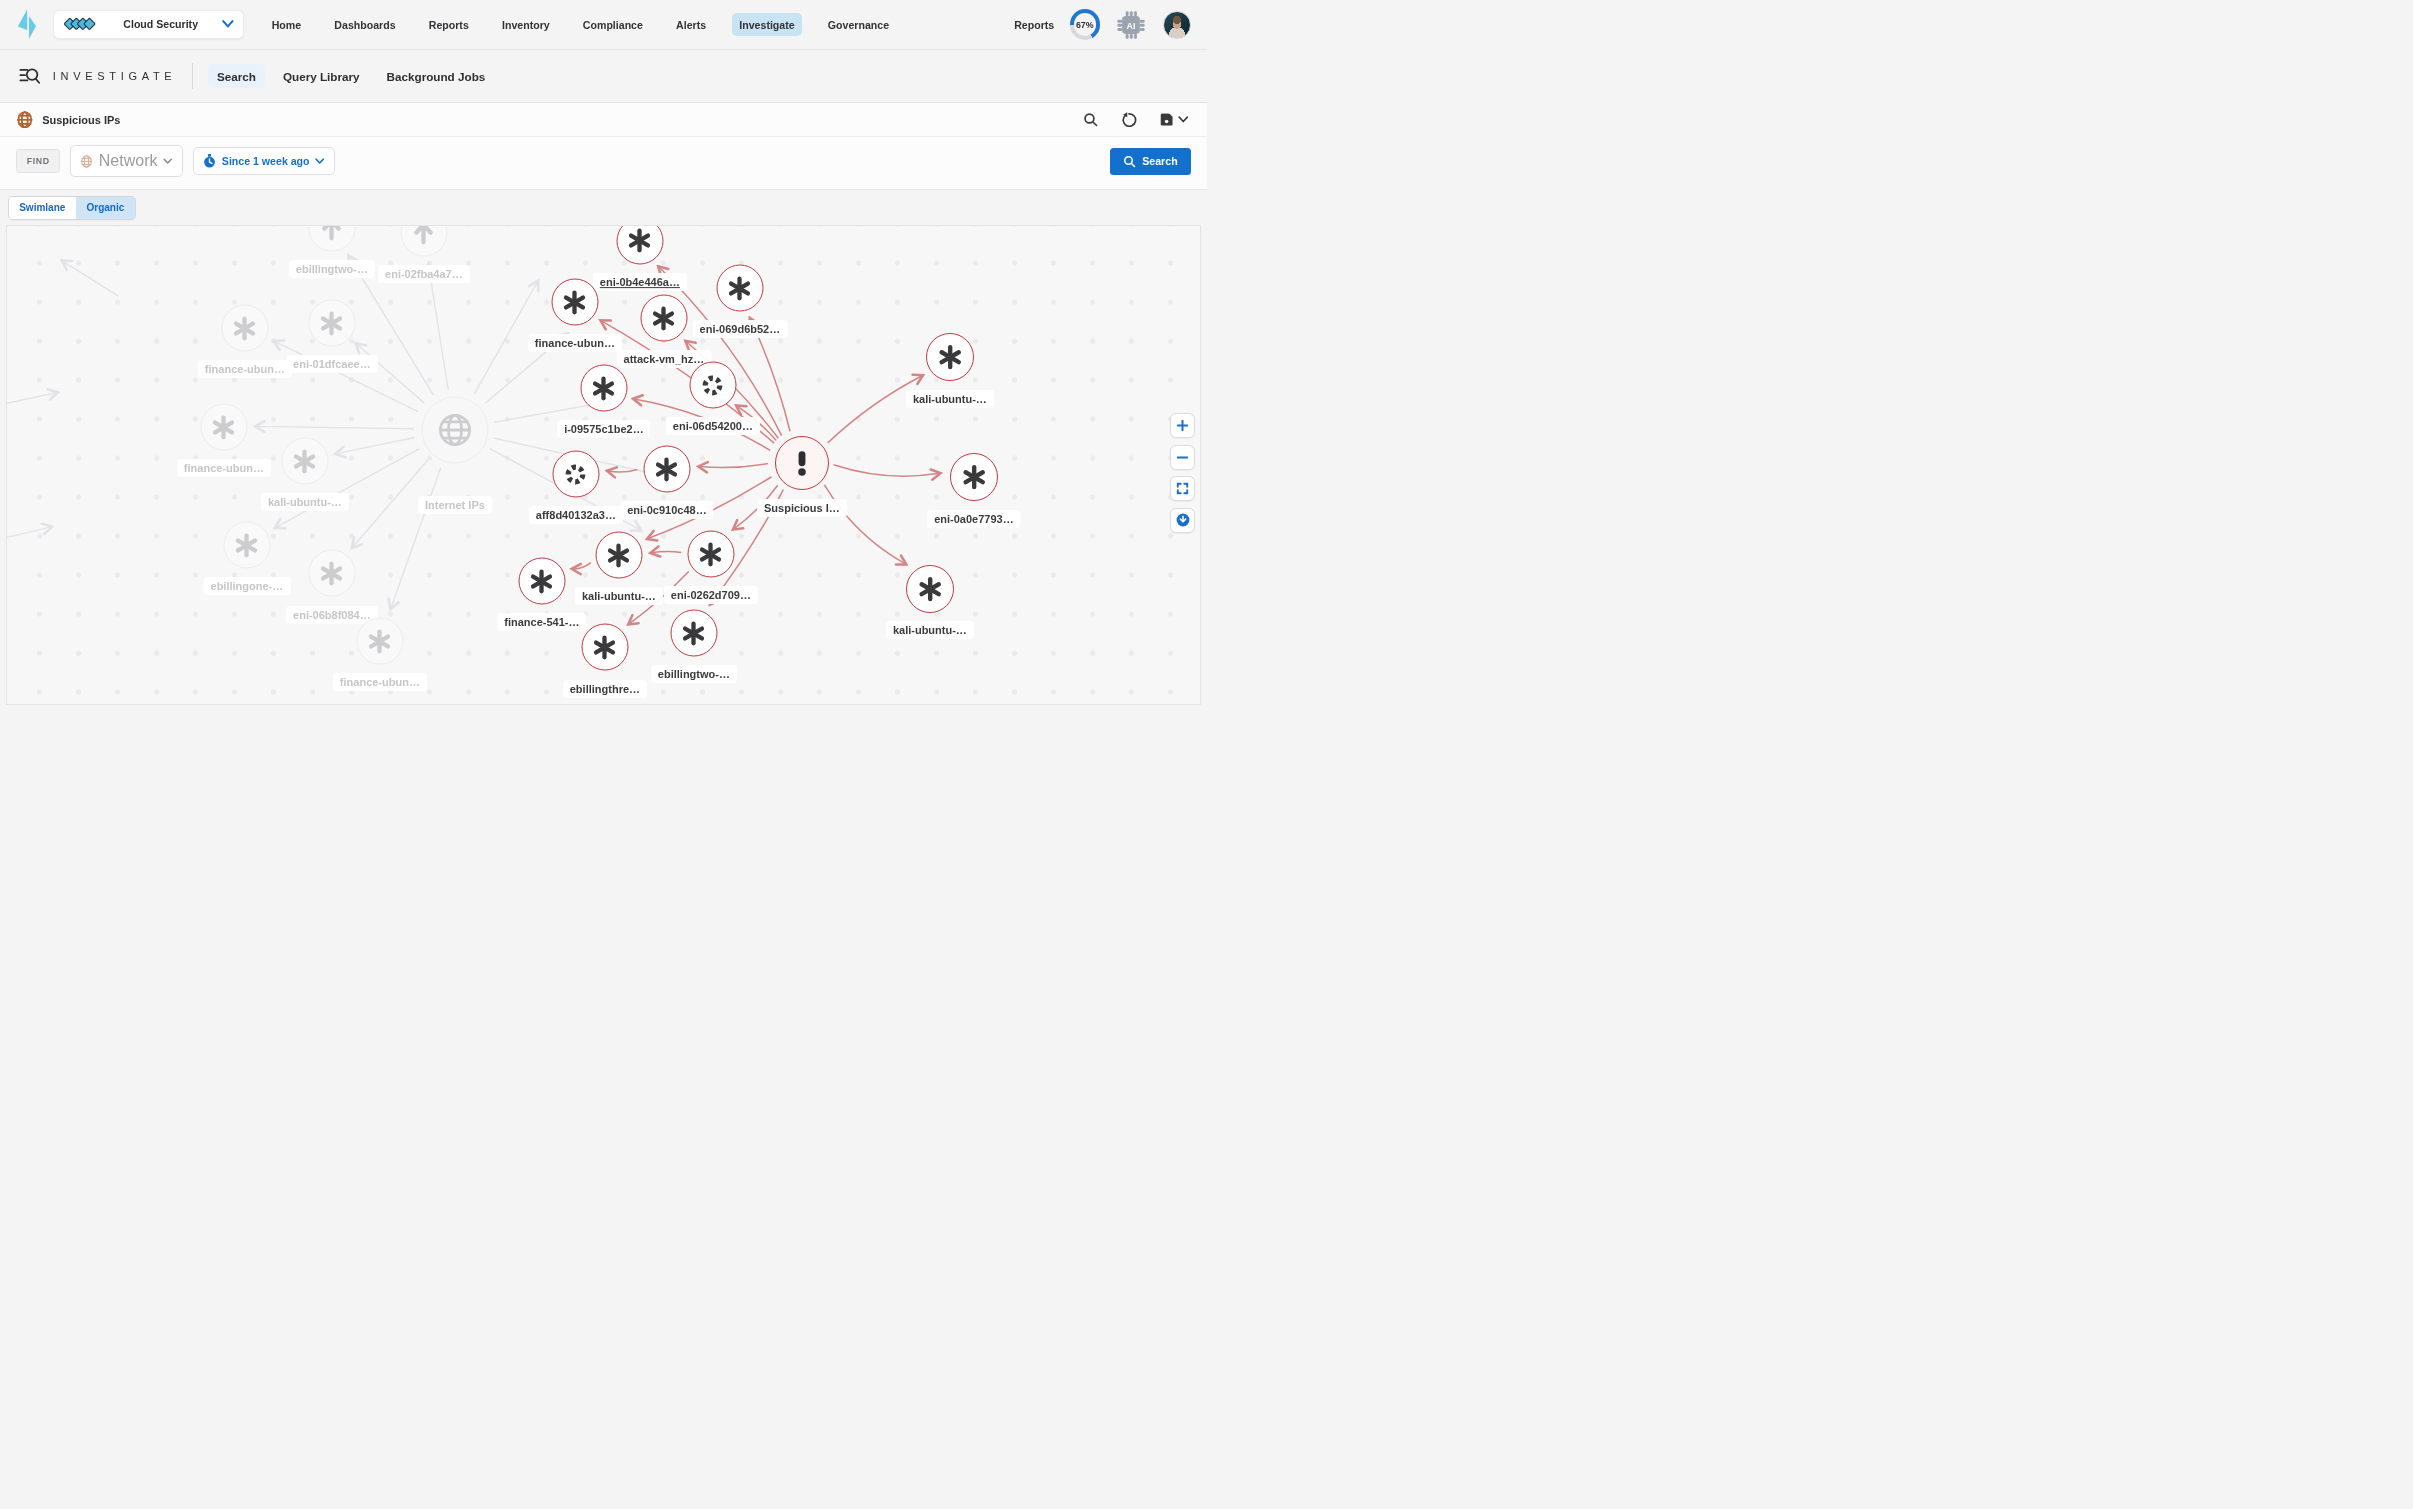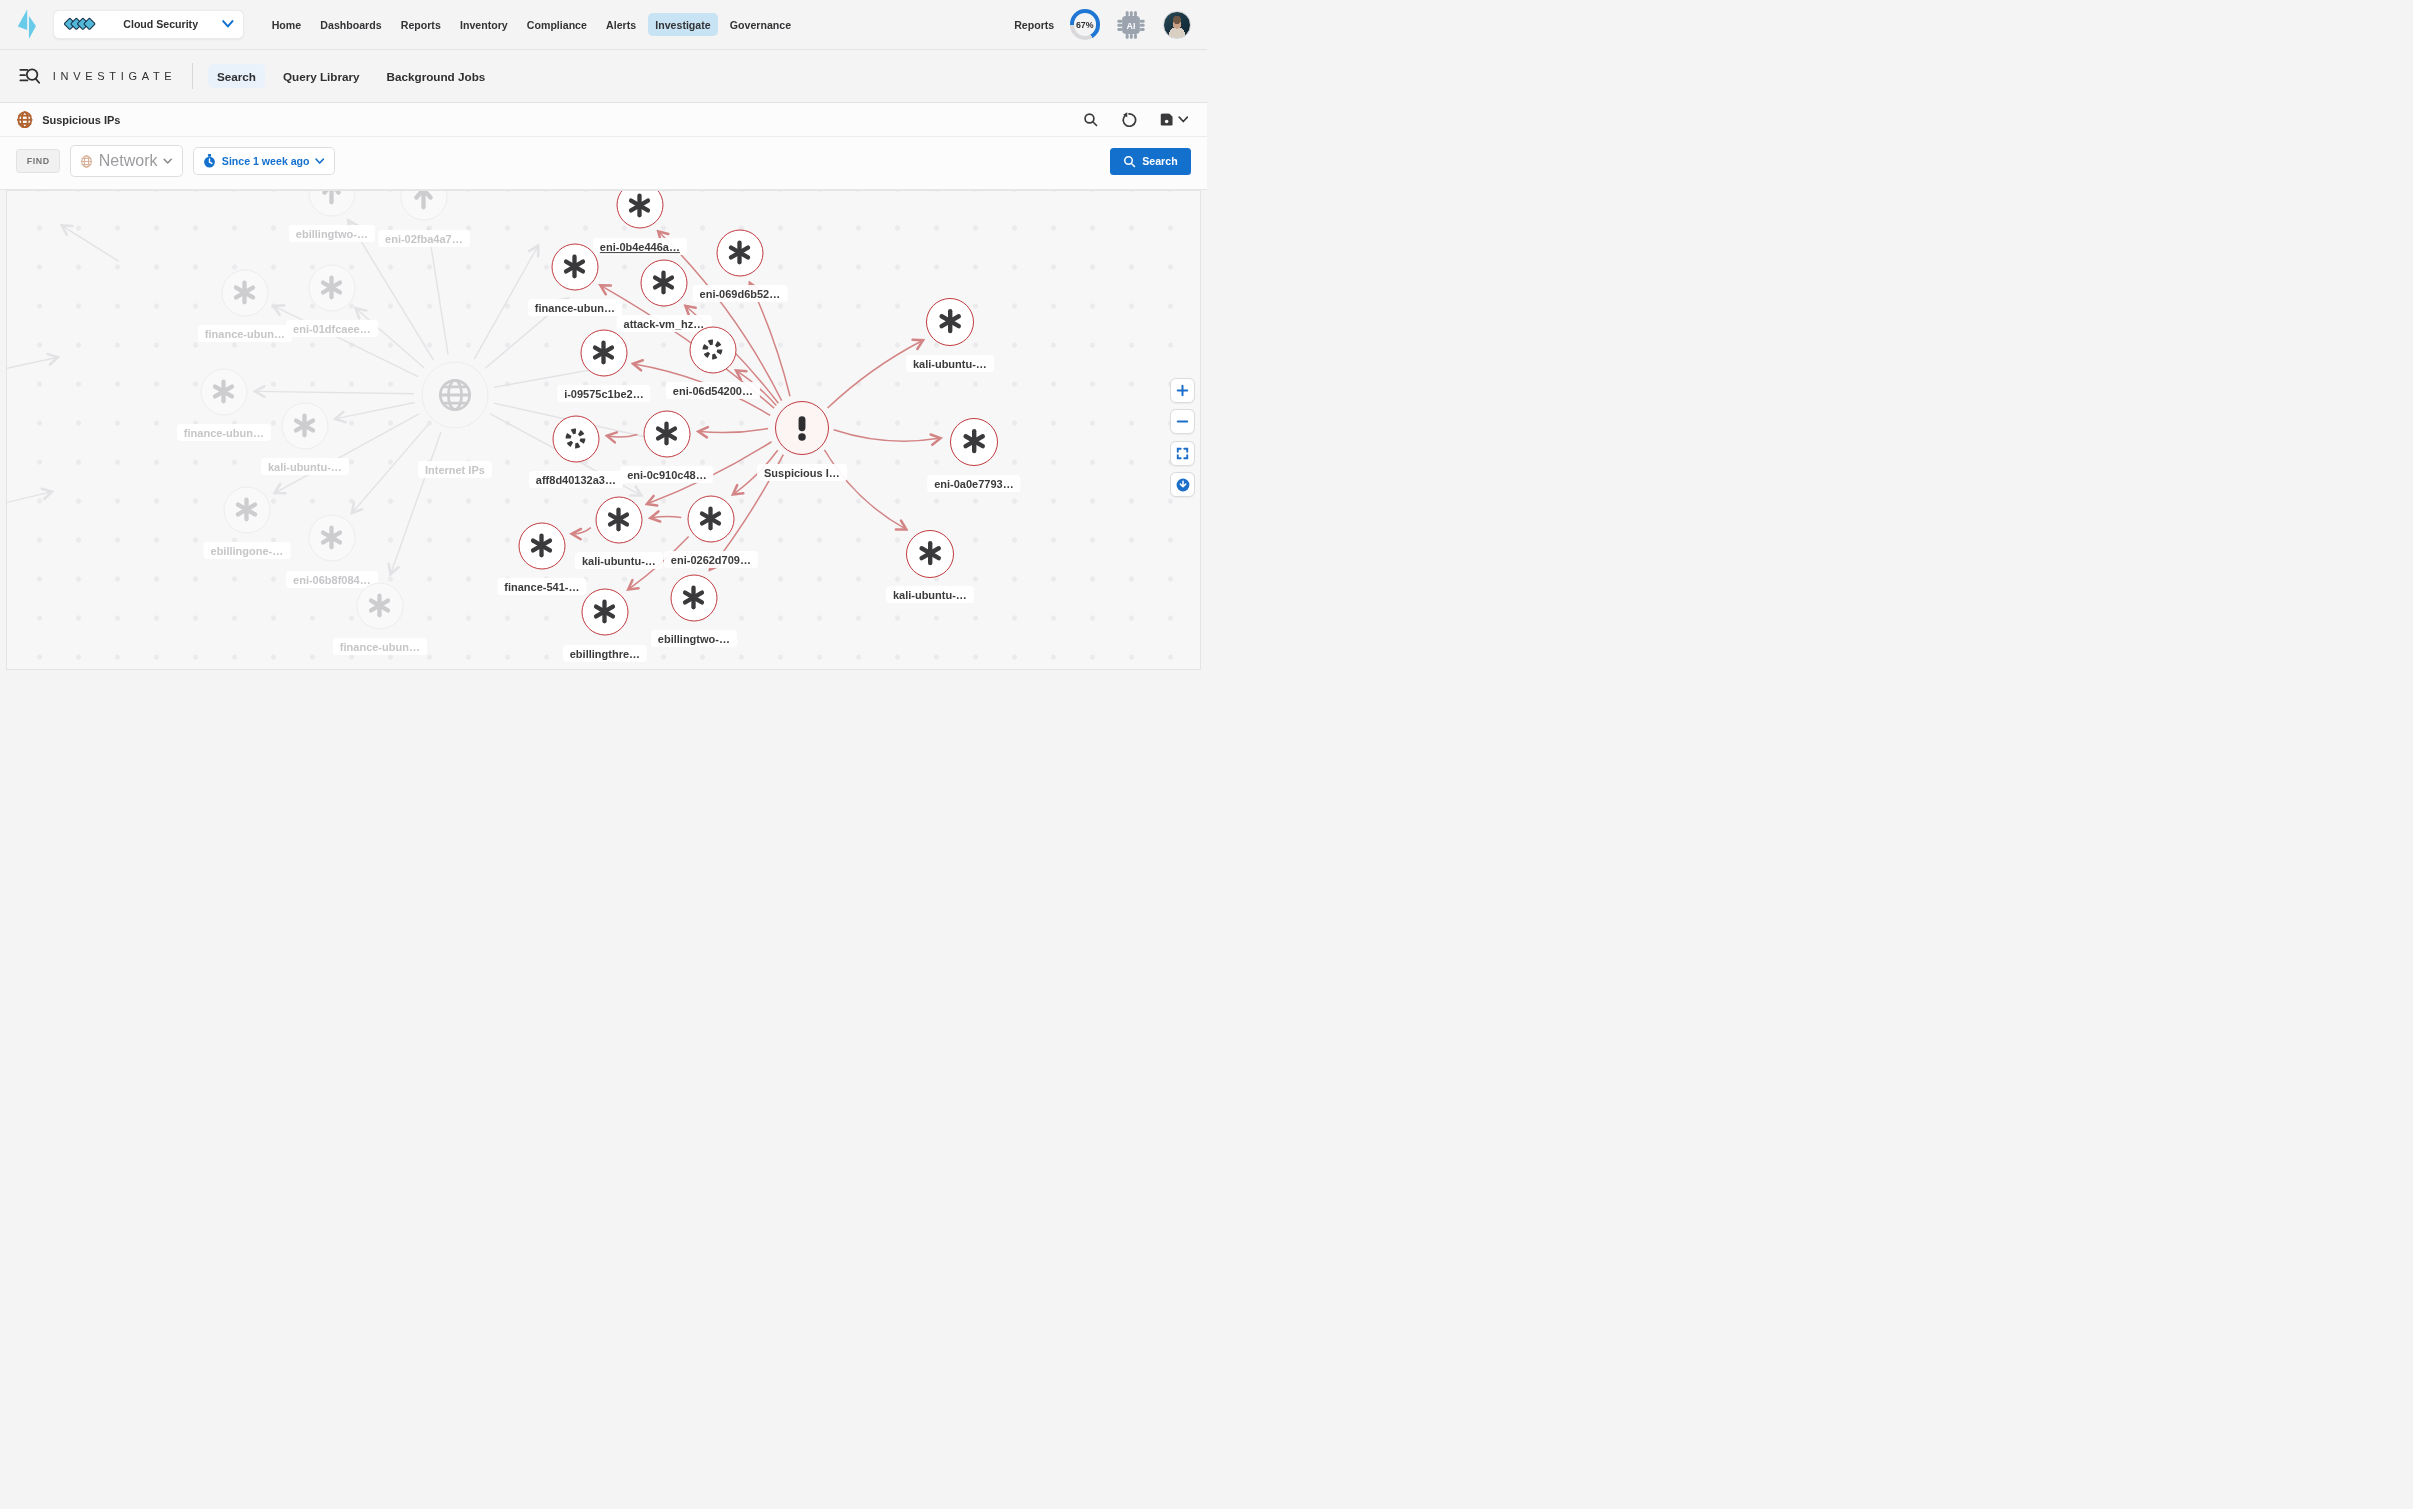--- a/index.html
+++ b/index.html
@@ -6,21 +6,21 @@
   html,body { width:1207px; height:755px; }
   body { font-family:"Liberation Sans", sans-serif; background:#f4f4f5; color:#3c3c3e; overflow:hidden; }
   #app { position:relative; width:1207px; height:755px; }
 
   
   .topnav { height:50px; display:flex; align-items:center; padding:0 16.4px; border-bottom:0.6px solid #e3e3e5; background:#f4f4f5; }
   .logo { width:23.5px; height:30.5px; margin-right:13px; flex:0 0 auto; }
   .product-chip { display:flex; align-items:center; gap:24px; background:#ffffff; border:0.6px solid #ececee; box-shadow:0 0.6px 1.8px rgba(0,0,0,.06); border-radius:5.9px; padding:5.9px 9.4px; margin-right:20px; cursor:pointer; }
   .product-chip .diamonds { width:36px; height:15.3px; }
   .product-chip .label { font-size:10.6px; font-weight:700; color:#2f2f31; white-space:nowrap; }
-  .nav-items { display:flex; align-items:flex-end; gap:4px; }
+  .nav-items { display:flex; align-items:flex-end; gap:18px; }
   .nav-item { font-size:10.6px; font-weight:700; color:#333335; padding:5.9px 7.6px; border-radius:4.7px; cursor:pointer; white-space:nowrap; background:transparent; border:none; font-family:inherit; }
   .nav-item.active { background:#c8e3f3; }
   .topnav-right { margin-left:auto; display:flex; align-items:center; gap:15.3px; }
   .settings-link { font-size:10.6px; font-weight:700; color:#333335; cursor:pointer; background:none; border:none; font-family:inherit; }
   .progress-ring { position:relative; width:30.5px; height:30.5px; border-radius:50%; background:conic-gradient(from -90deg, #2077d3 0 67%, #d9d9db 67% 100%); display:flex; align-items:center; justify-content:center; cursor:pointer; }
   .progress-ring::before { content:""; position:absolute; inset:4.1px; background:#f4f4f5; border-radius:50%; }
   .progress-ring span { position:relative; font-size:8.8px; font-weight:700; color:#2f2f31; }
   .ai-chip { width:32px; height:32px; cursor:pointer; }
   .avatar { width:28px; height:28px; border-radius:50%; cursor:pointer; border:0.6px solid #d8d8da;
     background:
@@ -232,20 +232,26 @@
               <circle cx="11" cy="11" r="7.5"></circle>
               <line x1="17" y1="17" x2="23" y2="23"></line>
             </g>
           </svg>
         <span>Search</span>
       </button>
     </div>
 
   </section>
 
+  <div class="toggle-row">
+    <div class="seg-control" id="seg-control">
+        <button class="seg">Swimlane</button>
+        <button class="seg active">Organic</button>
+      </div>
+  </div>
 
   <div class="graph-panel">
     <svg class="graph-svg" id="graph-svg" viewBox="0 0 2035 818" preserveAspectRatio="none">
       <defs>
         <marker id="m-red" viewBox="0 0 12 12" refX="9" refY="6" markerWidth="9" markerHeight="9" orient="auto">
           <path d="M2,1.5 L10,6 L2,10.5" fill="none" stroke="#d07878" stroke-width="2.2" stroke-linecap="round"></path>
         </marker>
         <marker id="m-gray" viewBox="0 0 12 12" refX="9" refY="6" markerWidth="10" markerHeight="10" orient="auto">
           <path d="M2,1.5 L10,6 L2,10.5" fill="none" stroke="#e3e3e6" stroke-width="2.2" stroke-linecap="round"></path>
         </marker>

